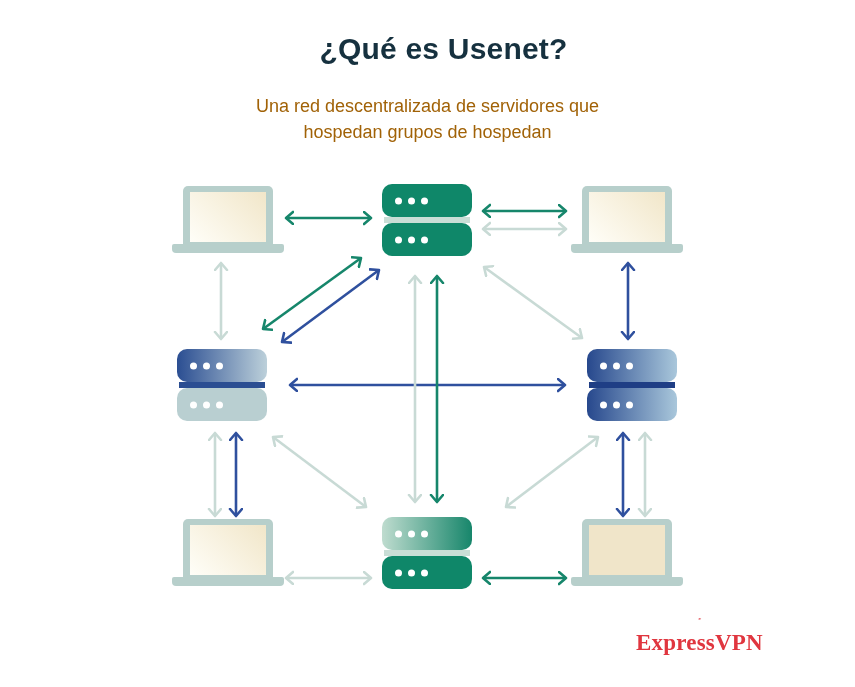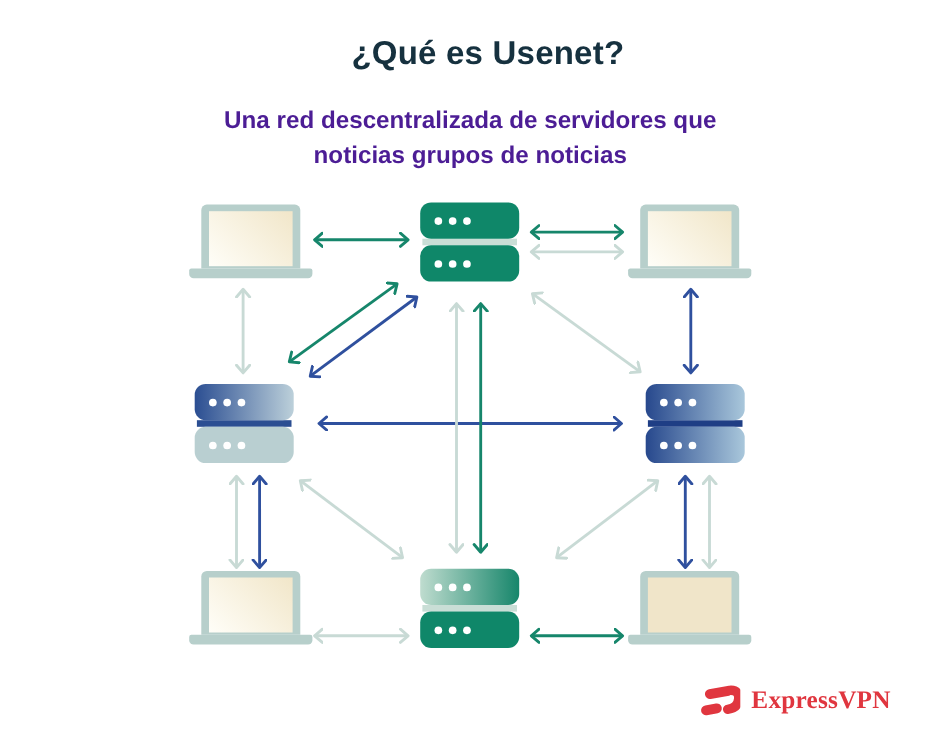--- a/index.html
+++ b/index.html
@@ -8,21 +8,21 @@
     font-family:"Liberation Sans", sans-serif; overflow:hidden;
   }
   .title {
     position:absolute; top:32px; left:0; width:100%; margin:0;
     text-align:center; font-size:30px; font-weight:600; color:#16313F;
     letter-spacing:0.2px;
     padding-left:16px;
   }
   .subtitle {
     position:absolute; top:93px; left:0; width:100%; margin:0;
-    text-align:center; font-size:22px; font-weight:700; color:#4c1d95;
+    text-align:center; font-size:18px; font-weight:400; color:#a16207;
     line-height:1.45;
   }
   .diagram { position:absolute; left:0; top:0; width:855px; height:687px; }
   .arrows-layer { position:absolute; left:0; top:0; }
 
   
   .laptop { position:absolute; width:112px; height:67px; }
   .laptop .bezel {
     position:absolute; left:11px; top:0; width:90px; height:58px;
     border-radius:5px 5px 0 0;
@@ -39,35 +39,35 @@
   .server .sep { height:6px; margin:0 2px; }
   .server .dots {
     position:absolute; left:13px; top:50%; transform:translateY(-50%);
     display:flex; gap:6px;
   }
   .server .dot { width:7px; height:7px; border-radius:50%; background:#ffffff; }
 
   
   .brand {
     position:absolute; left:636px; top:618px; height:38px;
-    display:flex; align-items:center; gap:10px;
+    display:flex; align-items:center; gap:10px;flex-direction:column;
   }
   .brand .wordmark {
     font-family:"Liberation Serif", serif; font-weight:700;
     font-size:23px; letter-spacing:0.2px;
   }
 </style>
 </head>
 <body>
 
 <div class="canvas">
 
   <h1 class="title">¿Qué es Usenet?</h1>
 
-  <p class="subtitle"><span>Una red descentralizada de servidores que</span><br><span>noticias grupos de noticias</span></p>
+  <p class="subtitle"><span>Una red descentralizada de servidores que</span><br><span>hospedan grupos de hospedan</span></p>
 
   <div class="diagram">
     <svg class="arrows-layer" width="855" height="687">
       <defs>
           <marker id="arw-green-end" markerUnits="userSpaceOnUse" markerWidth="14" markerHeight="16" refX="8" refY="7" orient="auto">
             <path d="M1 1 L8 7 L1 13" fill="none" stroke="#16866B" stroke-width="2.6" stroke-linecap="round" stroke-linejoin="round"></path>
           </marker>
           <marker id="arw-green-start" markerUnits="userSpaceOnUse" markerWidth="14" markerHeight="16" refX="8" refY="7" orient="auto-start-reverse">
             <path d="M1 1 L8 7 L1 13" fill="none" stroke="#16866B" stroke-width="2.6" stroke-linecap="round" stroke-linejoin="round"></path>
           </marker>

